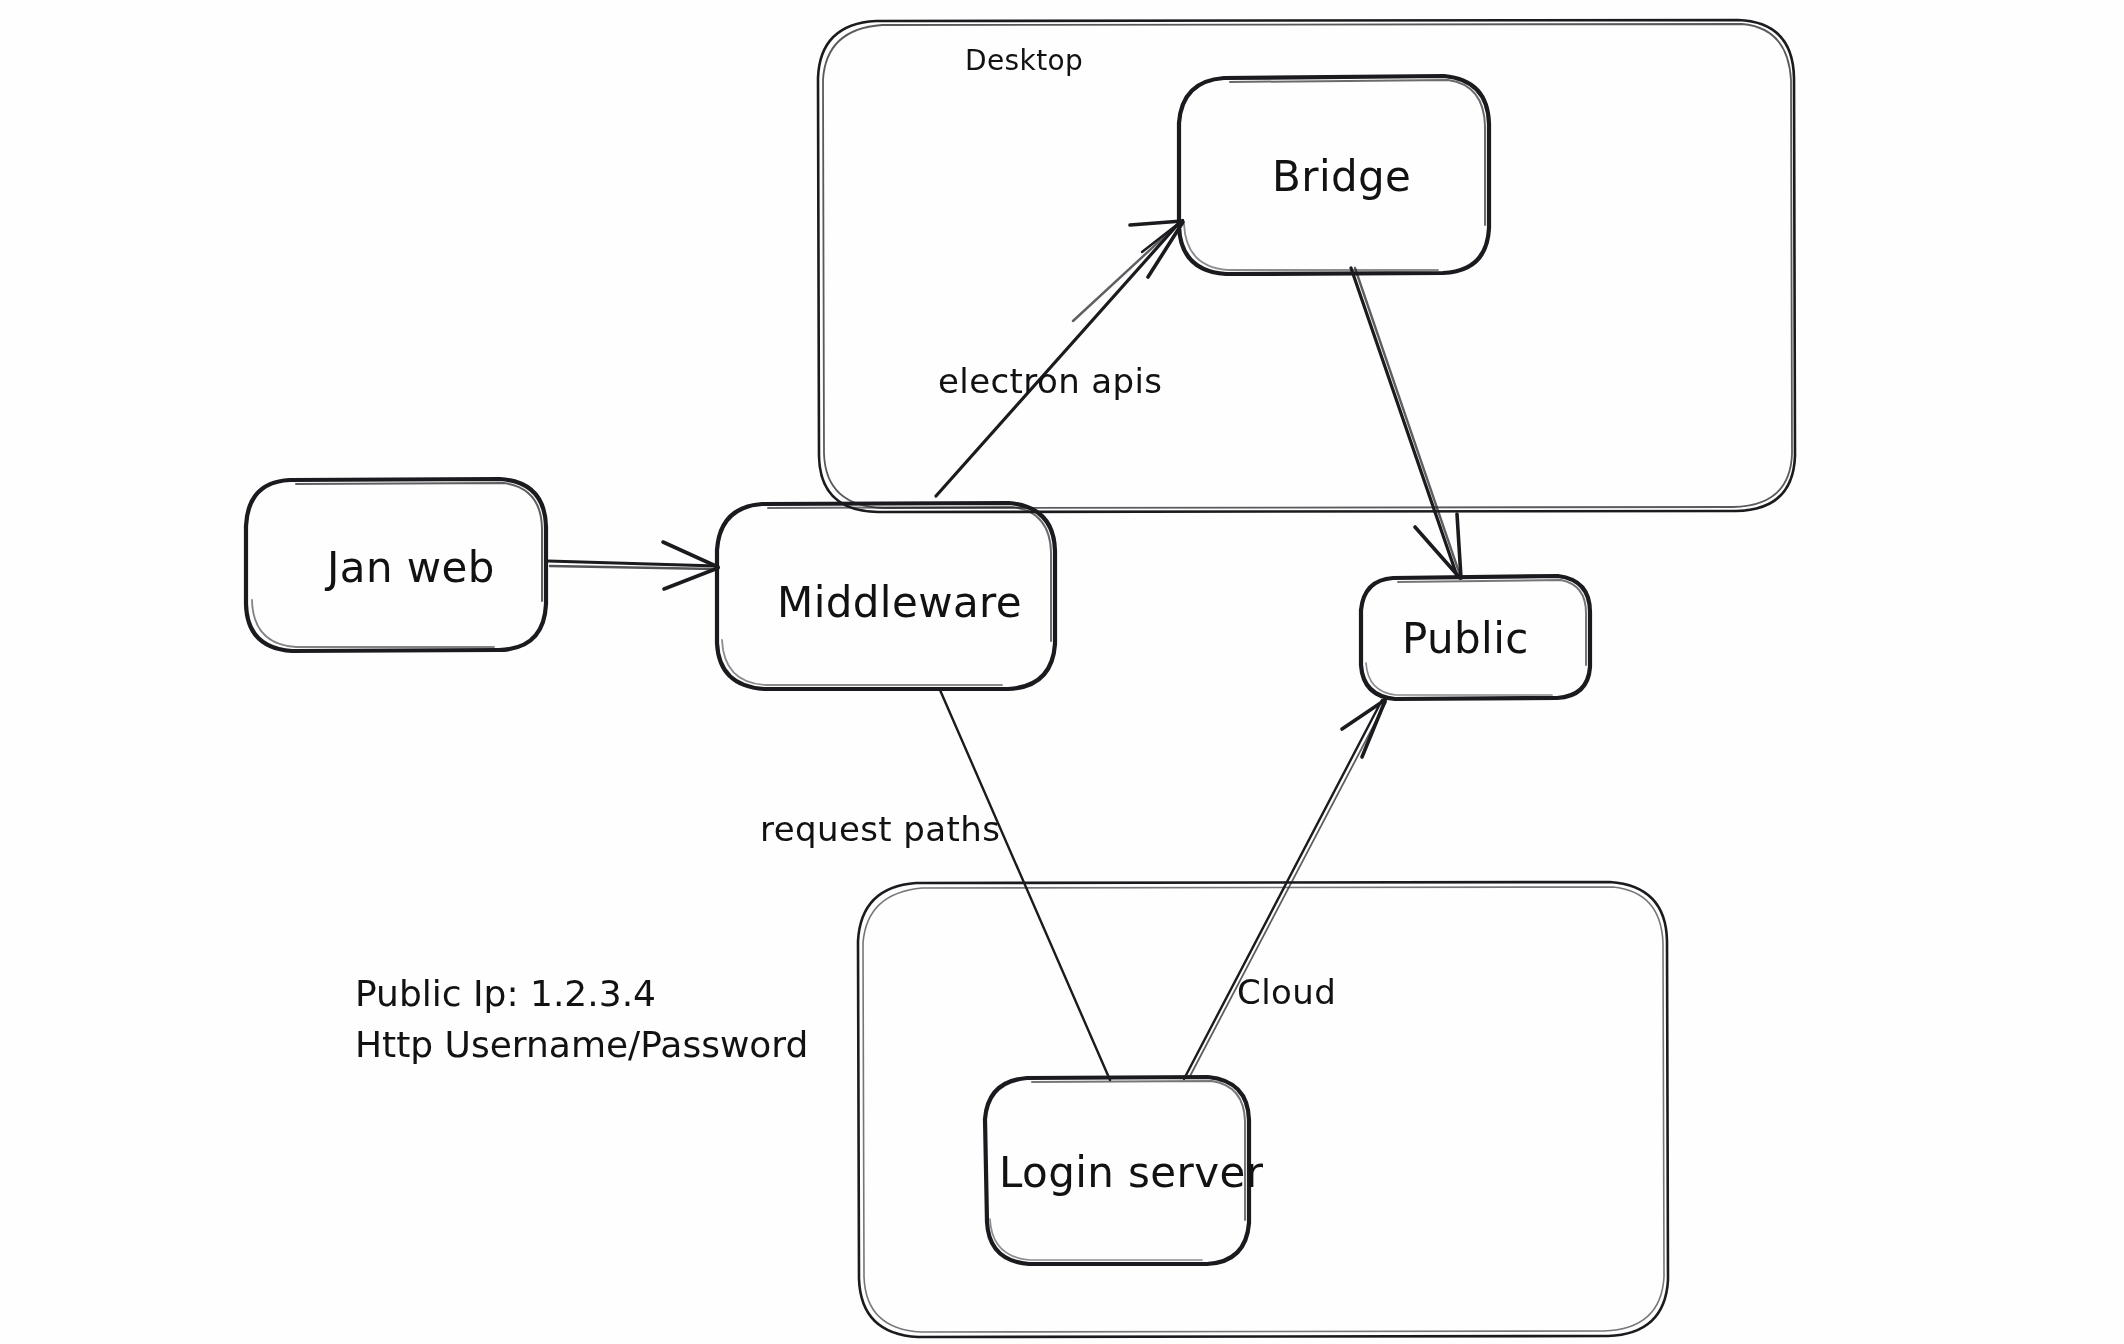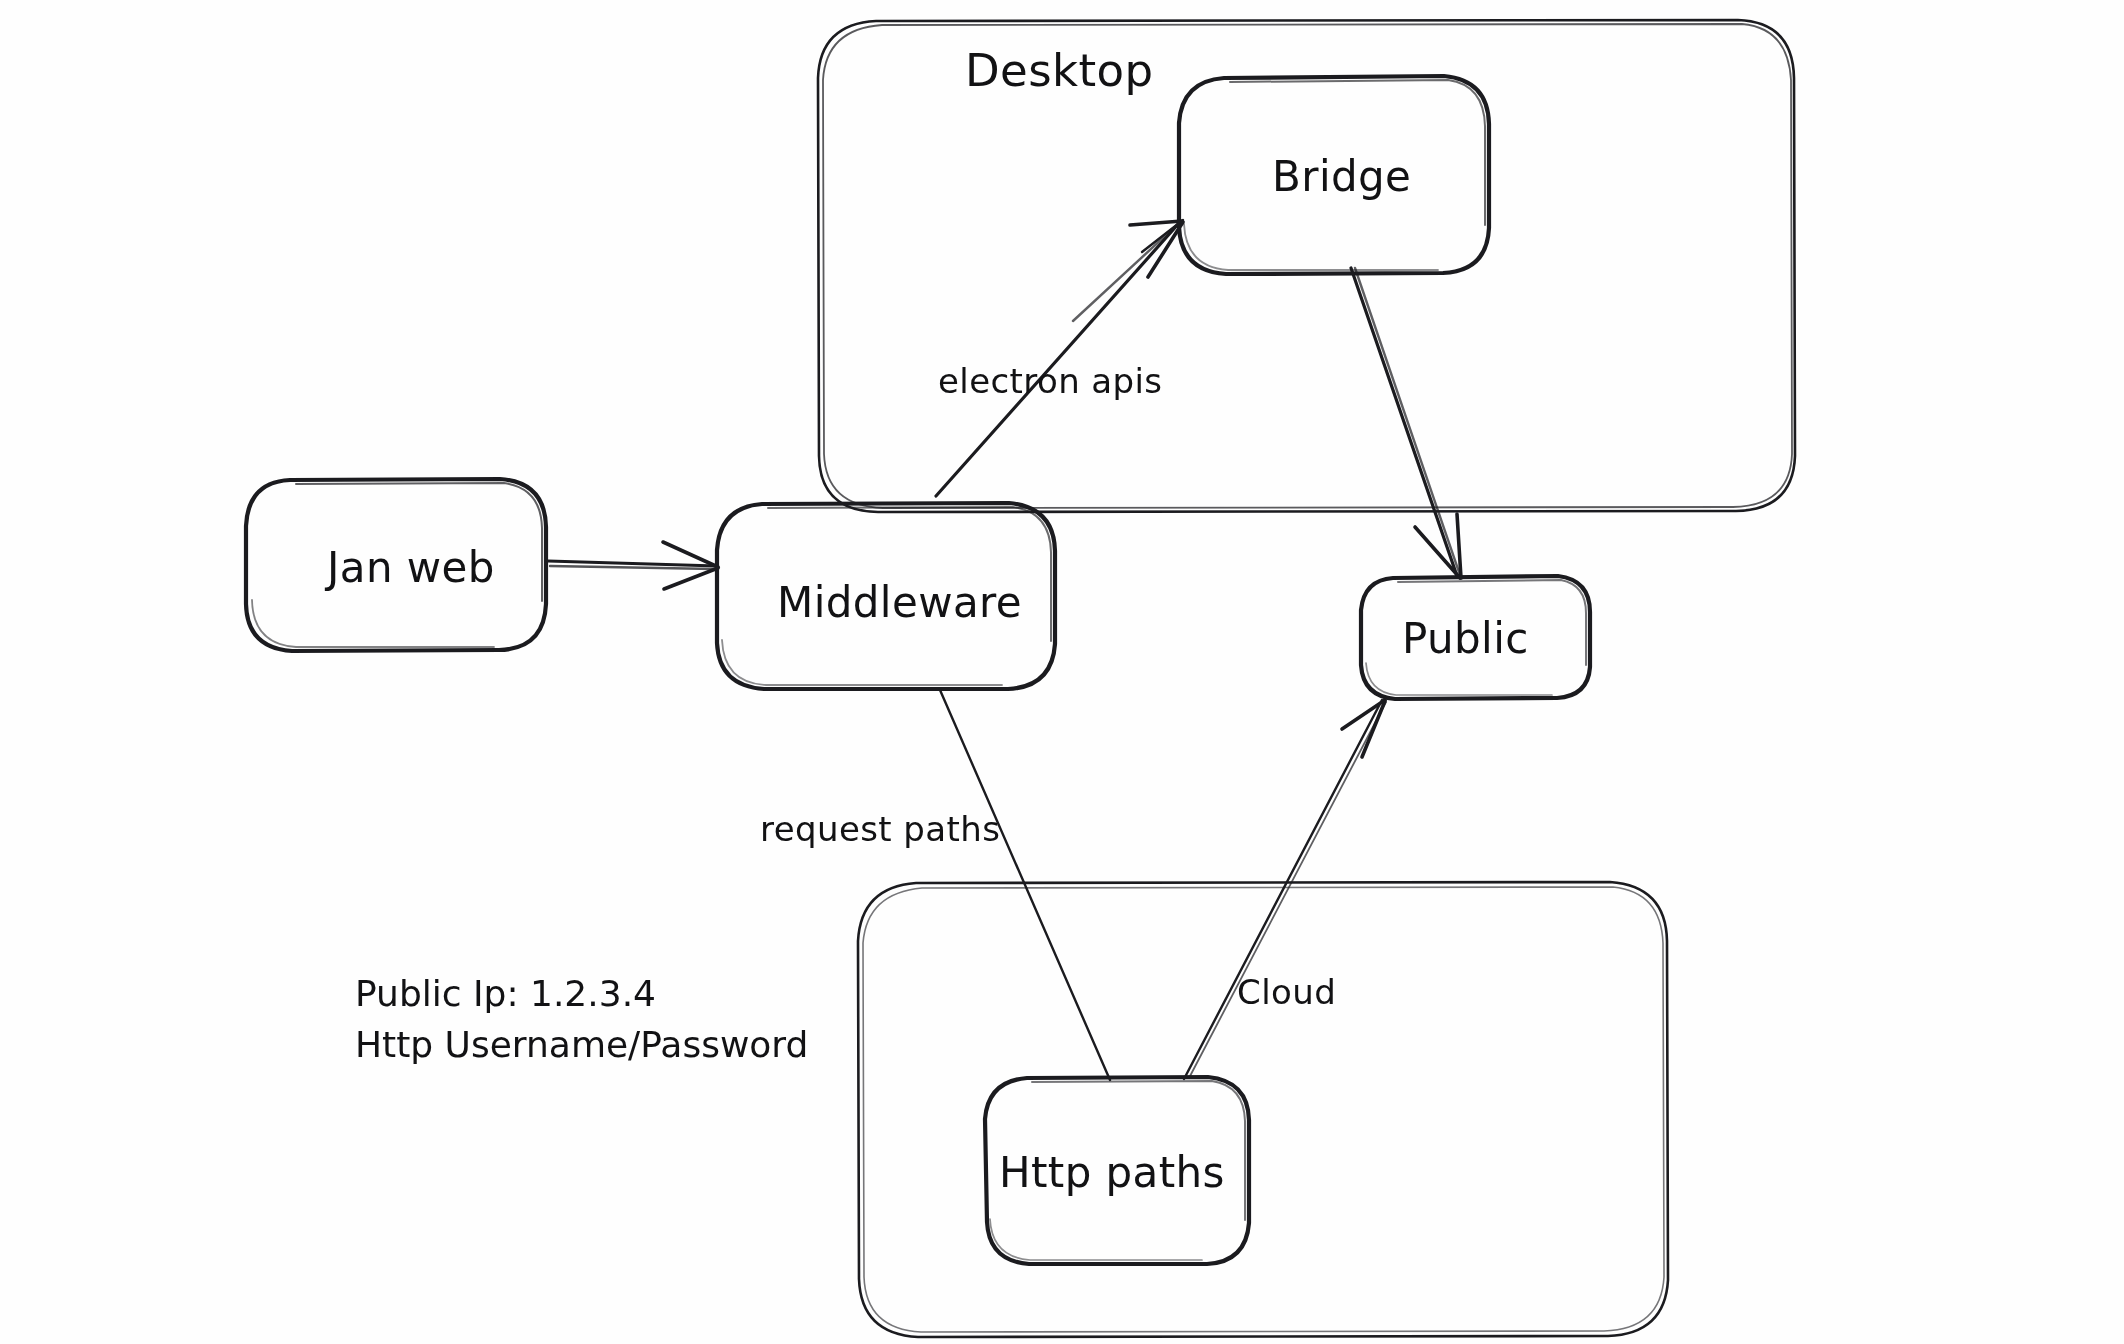--- a/index.html
+++ b/index.html
@@ -49,21 +49,21 @@
     font-family: "DejaVu Sans", sans-serif;
     font-weight: 400;
     white-space: nowrap;
     letter-spacing: 0.4px;
     transform-origin: left top;
   }
   .node-label {
     font-size: 42px;
   }
   .group-label {
-    font-size: 45px;
+    font-size: 28px;
   }
   .edge-label {
     font-size: 34px;
     margin-top: 23px;
   }
   .note-block {
     position: absolute;
     color: #121214;
     font-family: "DejaVu Sans", sans-serif;
     font-size: 36px;
@@ -157,21 +157,21 @@
   <div class="hand-label group-label" style="left:965px; top:44px;">Desktop</div>
 
   <div class="hand-label node-label" style="left:327px; top:543px;">Jan web</div>
 
   <div class="hand-label node-label" style="left:777px; top:578px;">Middleware</div>
 
   <div class="hand-label node-label" style="left:1272px; top:152px;">Bridge</div>
 
   <div class="hand-label node-label" style="left:1402px; top:614px;">Public</div>
 
-  <div class="hand-label node-label" style="left:999px; top:1148px;">Http paths</div>
+  <div class="hand-label node-label" style="left:999px; top:1148px;">Login server</div>
 
   <div class="hand-label edge-label" style="left:938px; top:338px;">electron apis</div>
 
   <div class="hand-label edge-label" style="left:760px; top:786px;text-align:right;">request paths</div>
 
   <div class="hand-label edge-label" style="left:1237px; top:949px;">Cloud</div>
 
   <div class="note-block" style="left:355px; top:968px;">
     <span class="note-line">Public Ip: 1.2.3.4</span>
     <span class="note-line">Http Username/Password</span>

